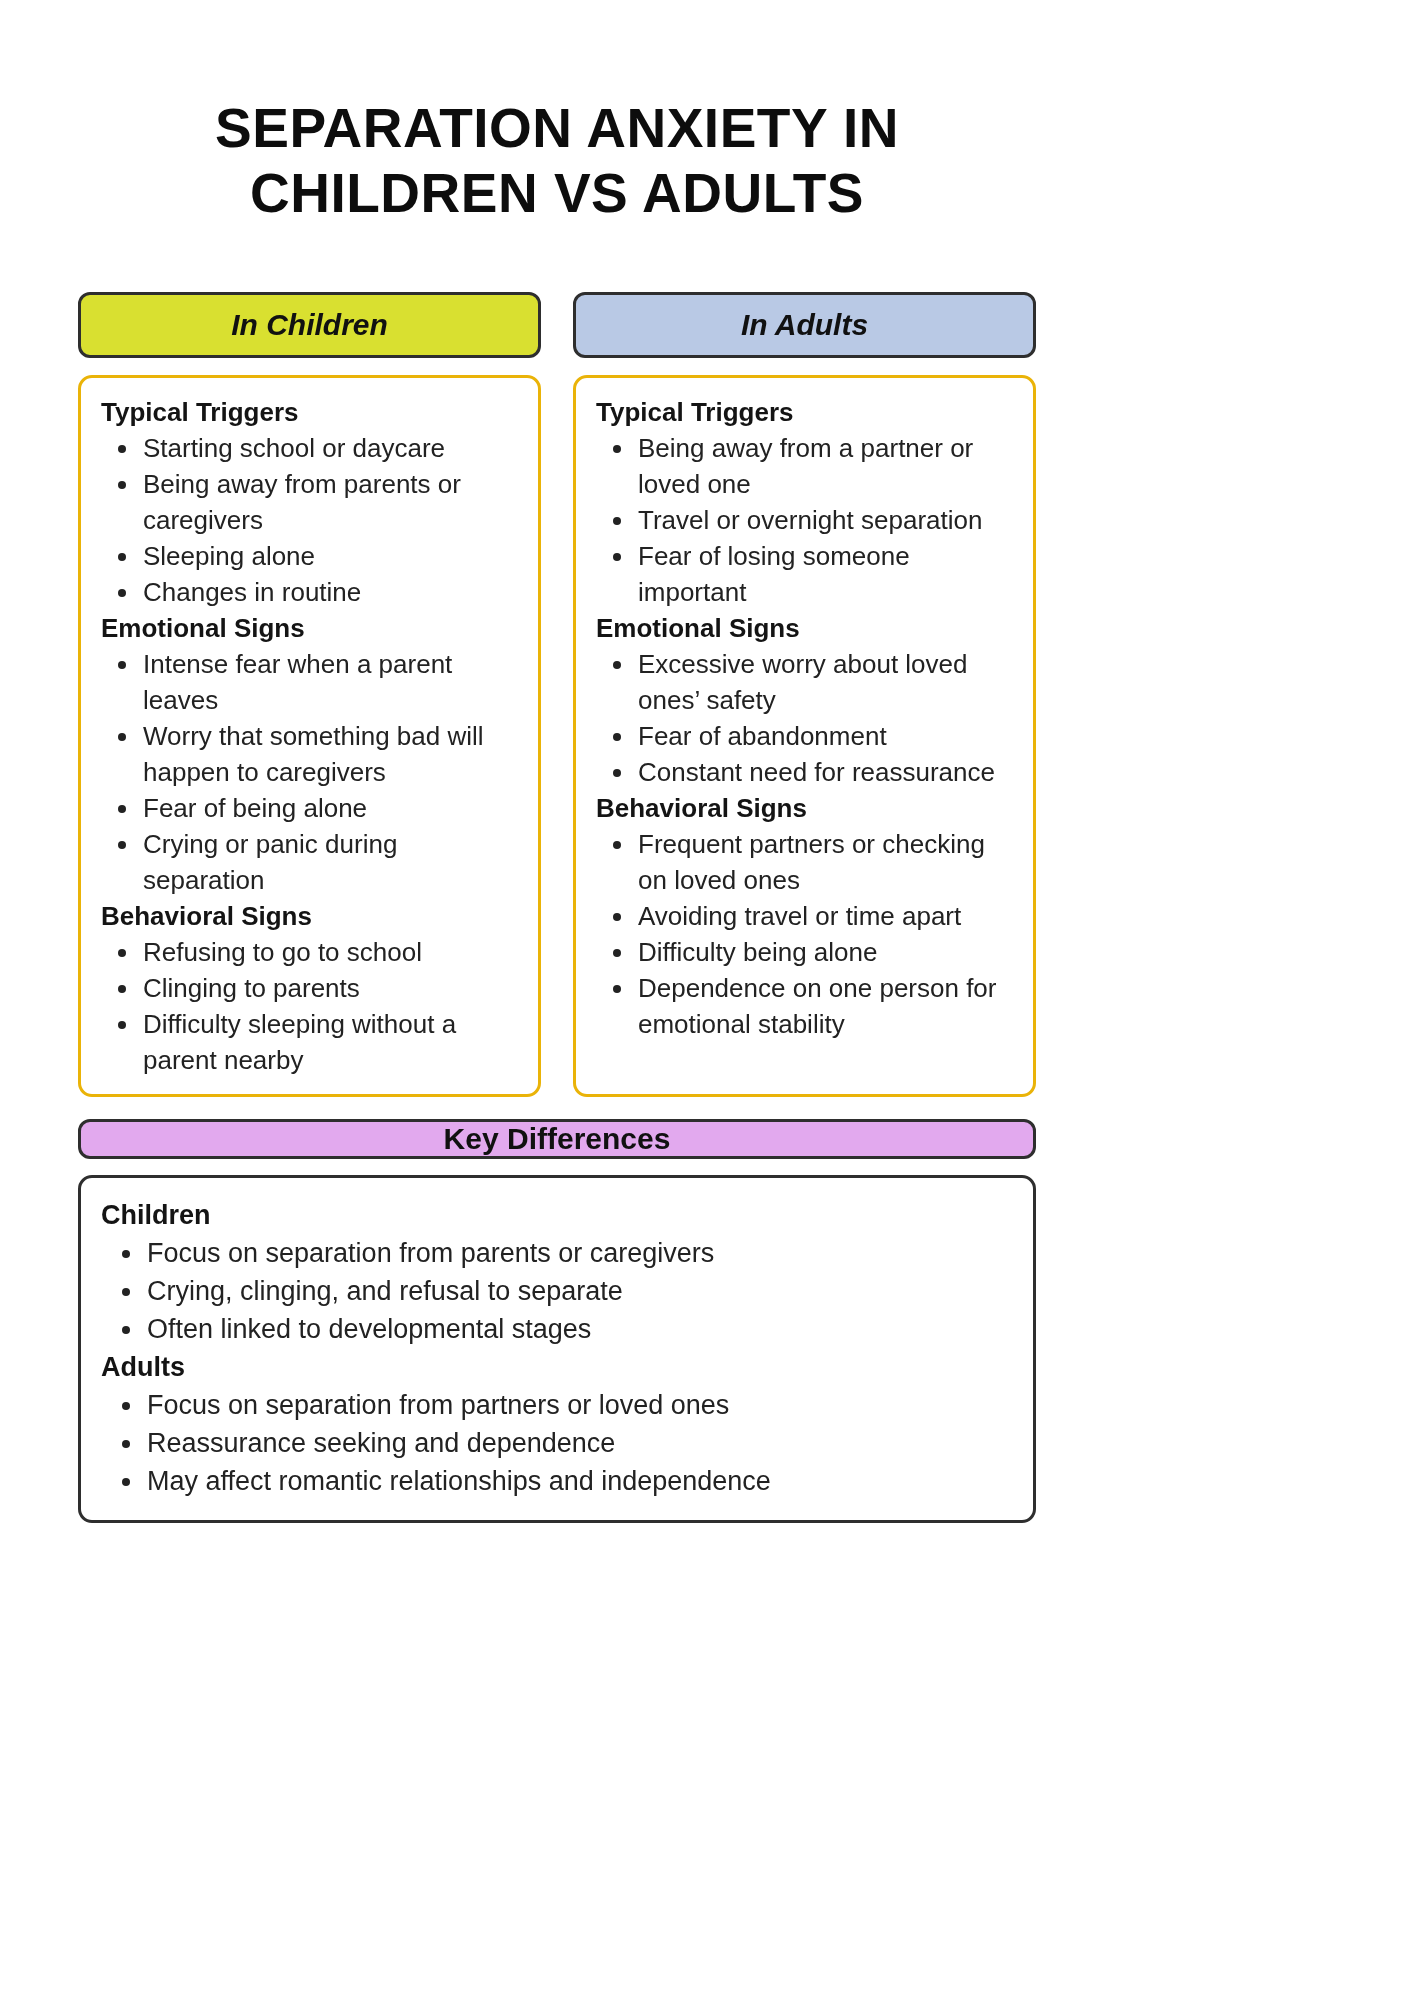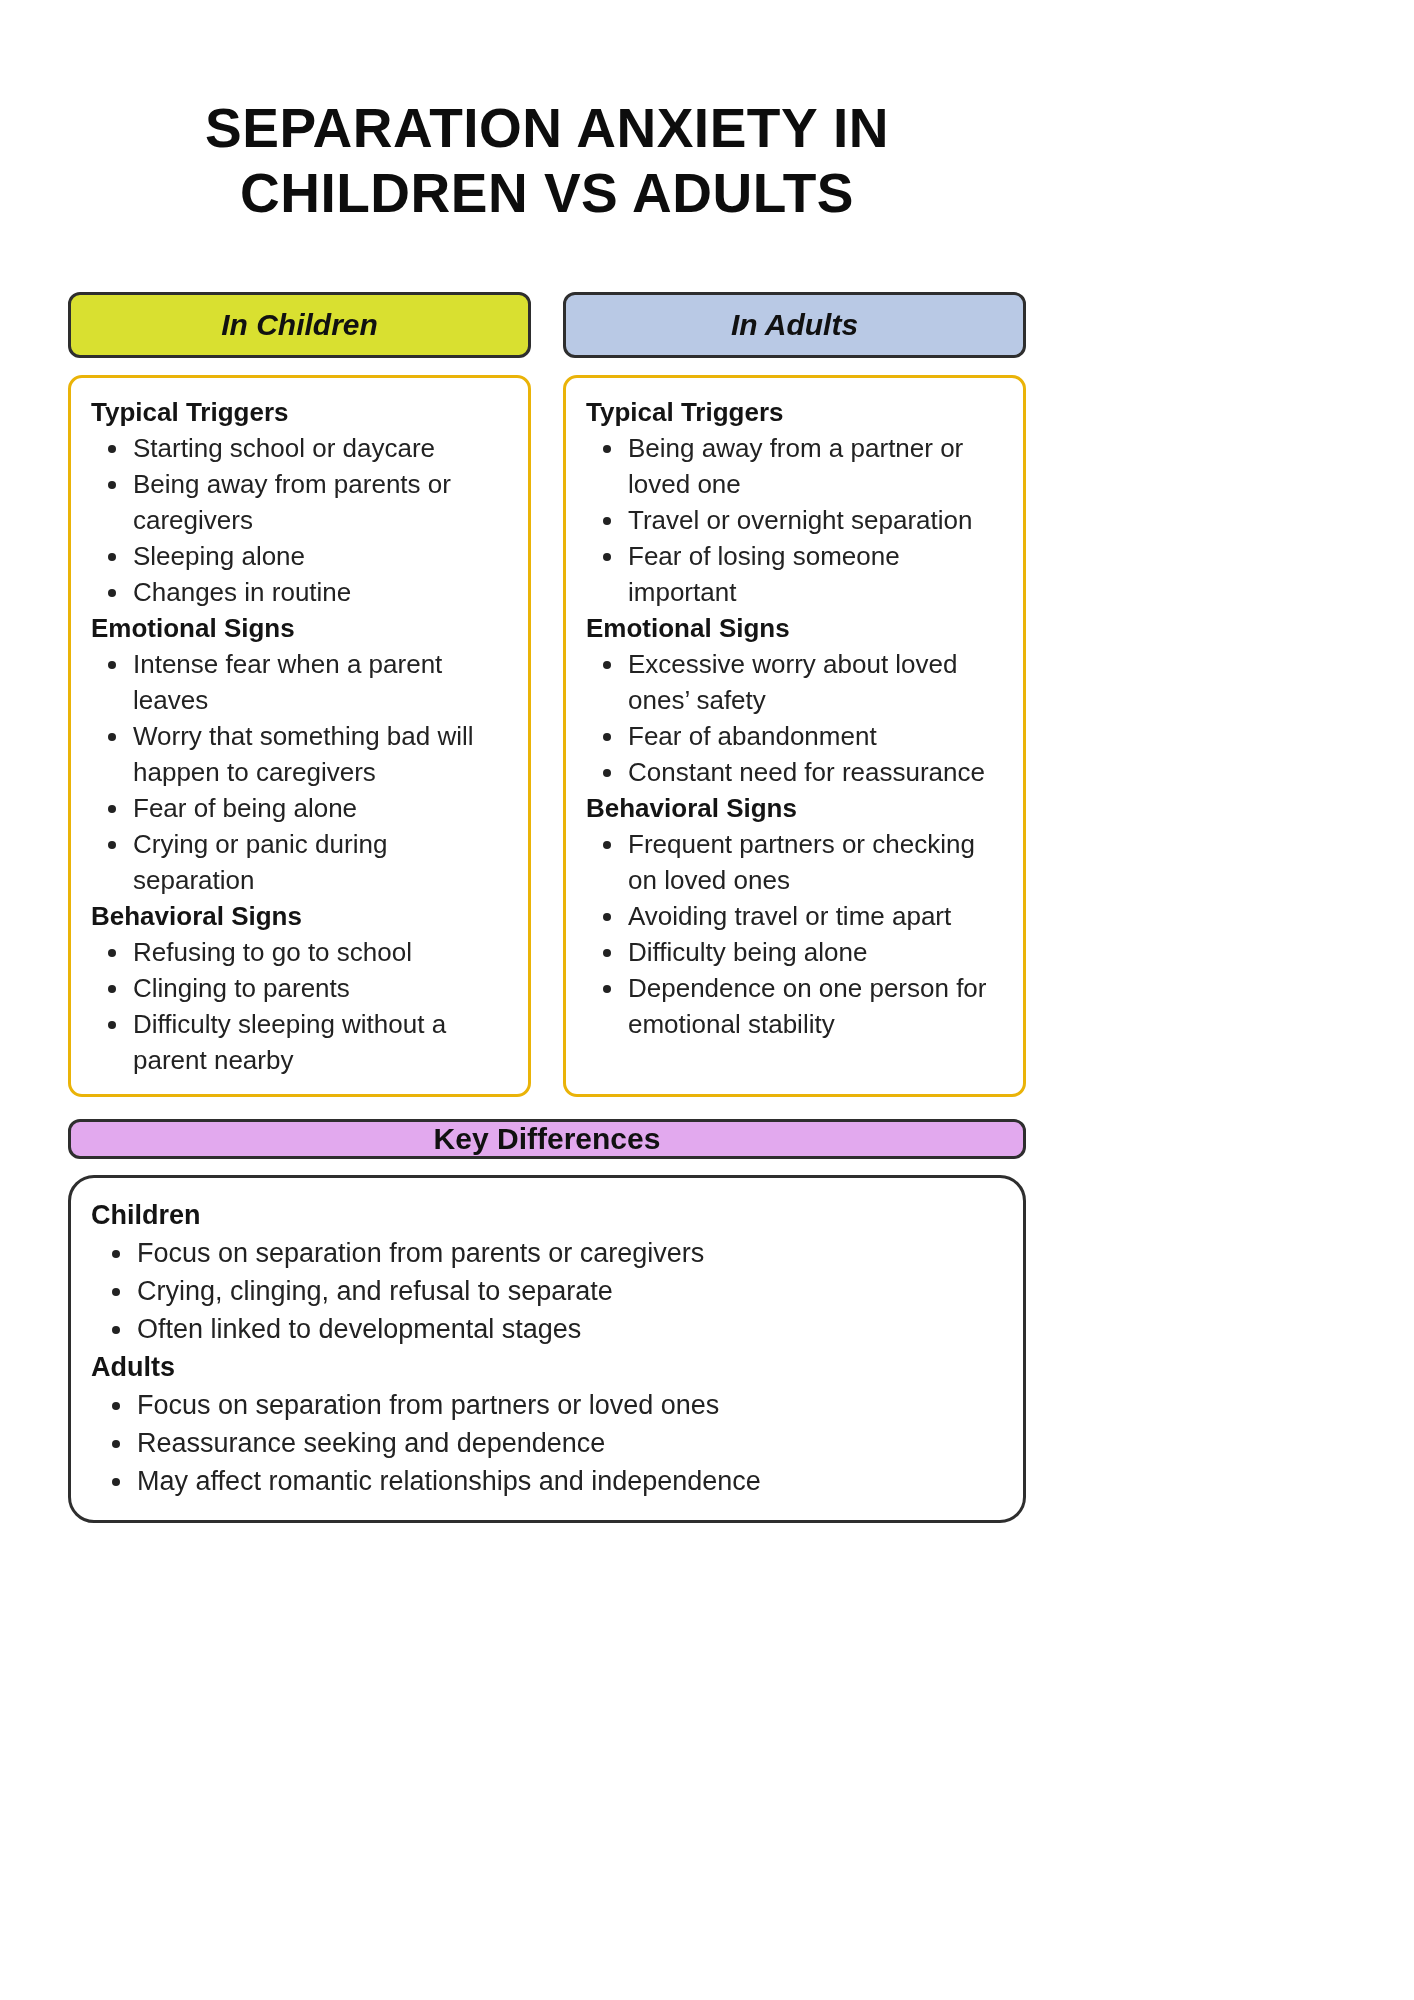--- a/index.html
+++ b/index.html
@@ -5,21 +5,21 @@
   * { box-sizing: border-box; margin: 0; padding: 0; }
   html, body { width: 1414px; height: 2000px; }
   body {
     background: #ffffff;
     font-family: "Liberation Sans", "DejaVu Sans", sans-serif;
     color: #1f1f1f;
     position: relative;
   }
   .content {
     position: absolute;
-    left: 68px;
+    left: 78px;
     top: 0;
     width: 958px;
   }
   .title {
     margin-top: 96px;
     text-align: center;
     font-size: 55px;
     line-height: 1.18;
     font-weight: 800;
     letter-spacing: 0.5px;
@@ -80,21 +80,21 @@
     display: flex;
     align-items: center;
     justify-content: center;
     font-size: 30px;
     font-weight: 700;
     color: #111111;
   }
   .bottom-box {
     margin-top: 16px;
     border: 3px solid #2e2e2e;
-    border-radius: 26px;
+    border-radius: 14px;
     padding: 18px 22px 20px 14px;
     background: #ffffff;
   }
   .bottom-box .sec-heading { font-size: 27px; line-height: 38px; }
   .bottom-box ul.bullets { font-size: 27px; line-height: 38px; padding-left: 50px; }
 </style>
 </head>
 <body>
 
 <div class="content">

